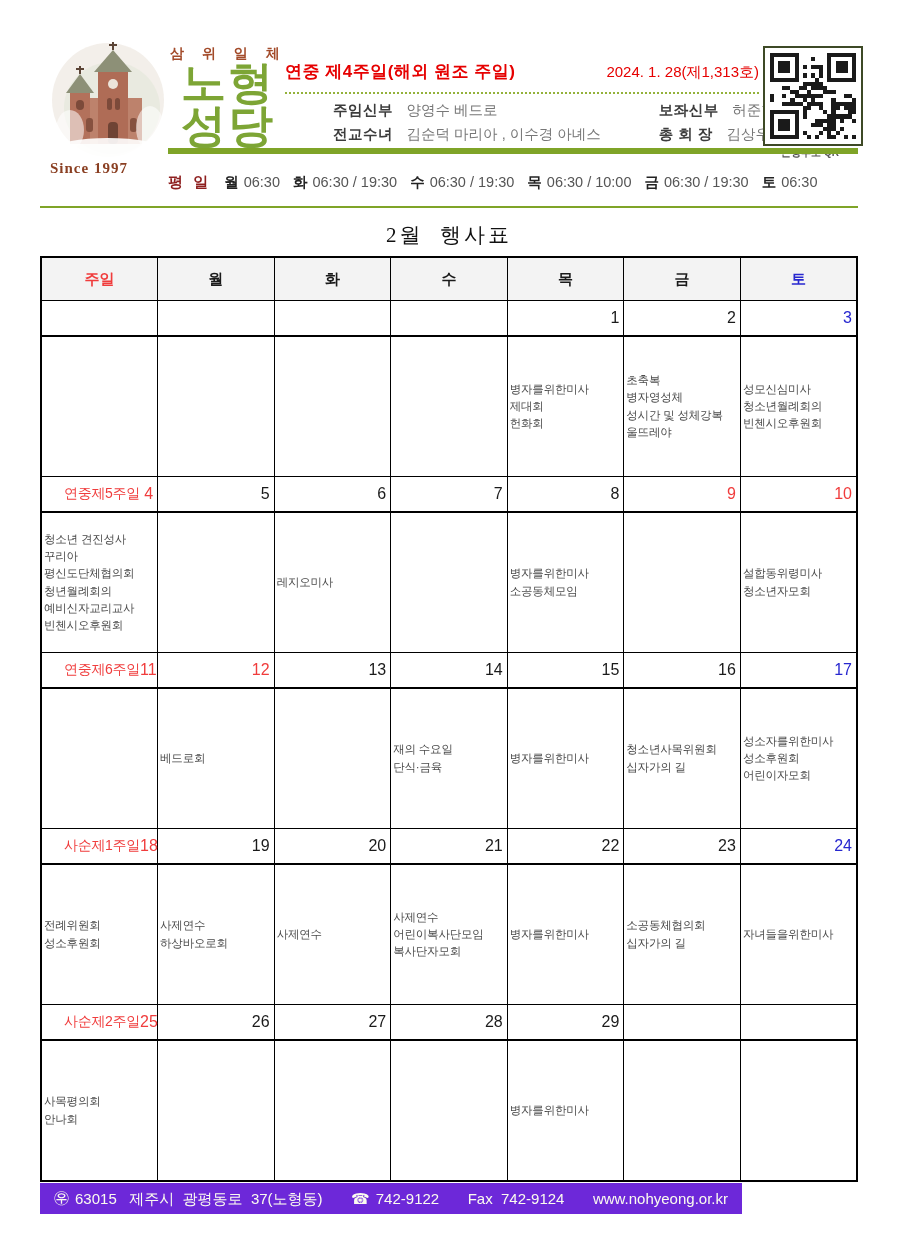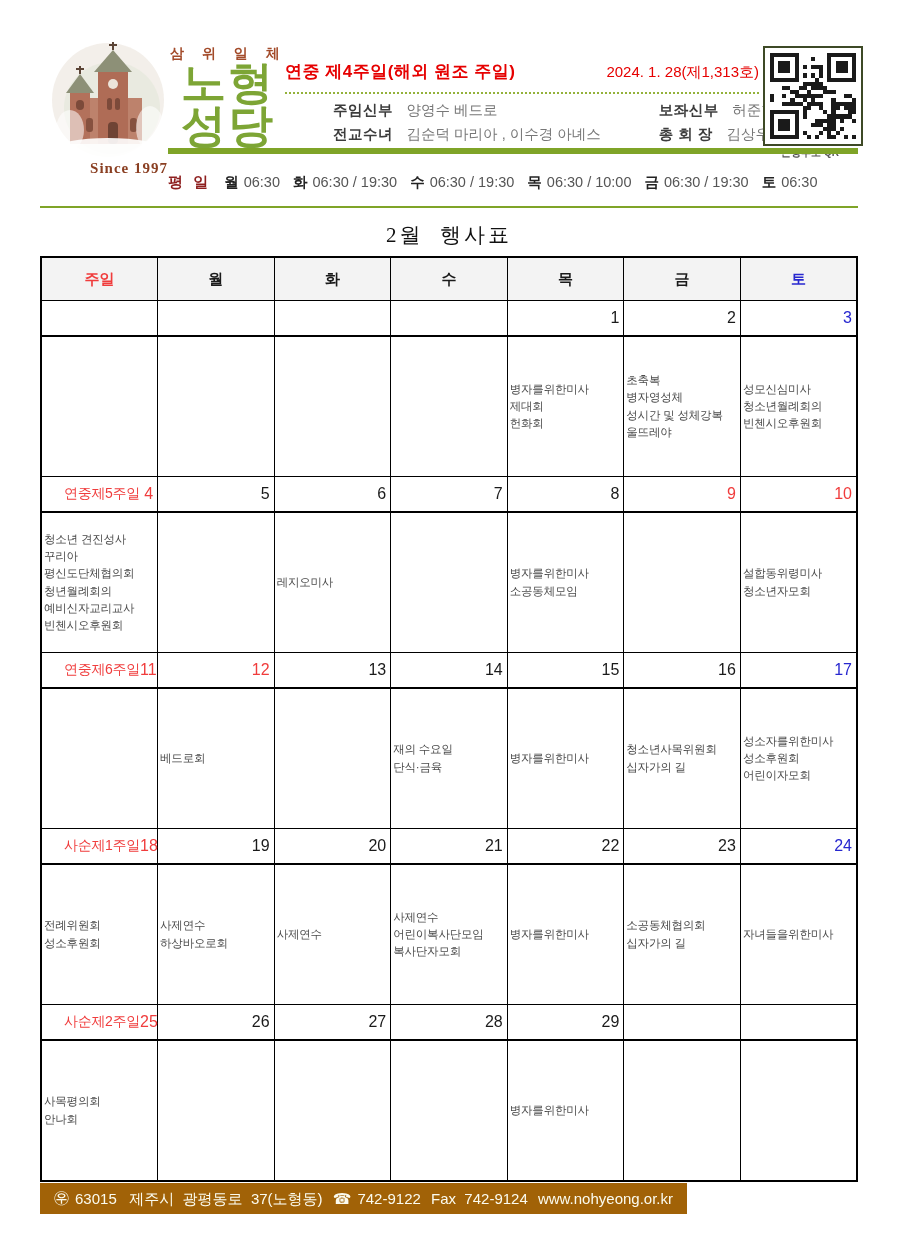--- a/index.html
+++ b/index.html
@@ -2,21 +2,21 @@
 <html><head>
 <meta charset="utf-8">
 <style>
   html,body{margin:0;padding:0;background:#ffffff;}
   body{width:898px;height:1252px;position:relative;font-family:"Liberation Sans",sans-serif;overflow:hidden;
        --green:#7fa428;--title-red:#e60000;--date-red:#f03c3c;--date-blue:#2727cf;--logo-green:#7da535;--logo-brown:#a34b2a;--maroon:#8e1f1f;}
   .abs{position:absolute;}
 
   
   .church-art{left:50px;top:40px;width:118px;height:120px;}
-  .since{left:50px;top:160px;width:118px;text-align:right;font-family:"Liberation Serif",serif;
+  .since{left:50px;top:160px;width:118px;text-align:left;font-family:"Liberation Serif",serif;
          font-weight:bold;font-size:15px;color:#8a3f22;letter-spacing:1px;}
   .tagline{left:170px;top:45px;width:116px;text-align:center;font-size:14px;font-weight:bold;
            color:var(--logo-brown);letter-spacing:7px;white-space:pre;}
   .logo-name{left:168px;top:61px;width:120px;text-align:center;color:var(--logo-green);
              font-weight:900;font-size:45px;line-height:43px;letter-spacing:2px;}
   .mast{left:285px;top:60px;width:474px;}
   .title-row{display:flex;justify-content:space-between;align-items:baseline;}
   .mast-title{color:var(--title-red);font-weight:bold;font-size:17px;letter-spacing:0.5px;white-space:pre;}
   .mast-issue{color:var(--title-red);font-size:15px;white-space:pre;}
   .dotted{margin-top:8px;border-bottom:2px dotted #94b23a;height:1px;}
@@ -49,21 +49,21 @@
   .date-cell-inner{display:flex;align-items:center;height:100%;padding:0 4px 0 2px;}
   .wlabel{font-size:14px;font-weight:normal;margin-right:auto;letter-spacing:-0.3px;white-space:nowrap;margin-left:20px;}
   .dnum{margin-left:auto;font-size:16px;}
   .event-row td{height:139px;vertical-align:middle;}
   .evline{font-size:11.5px;color:#4a4a4a;line-height:1.5;padding-left:2px;letter-spacing:-0.2px;white-space:nowrap;}
   .c-red{color:var(--date-red);}
   .c-blue{color:var(--date-blue);}
   .c-black{color:#1a1a1a;}
 
   
-  .footer{left:40px;top:1183px;width:647px;height:31px;background:#a16207;color:#fbfbef;
+  .footer{left:40px;top:1183px;width:702px;height:31px;background:#6d28d9;color:#fbfbef;
           display:flex;align-items:center;justify-content:space-between;padding:0 14px;box-sizing:border-box;
           font-size:15px;white-space:pre;}
   .footer .icon{margin-right:6px;}
 </style>
 </head>
 <body style="--green: #7fa428; --title-red: #e60000; --date-red: #f03c3c; --date-blue: #2727cf; --logo-green: #7da535; --logo-brown: #a34b2a; --maroon: #8e1f1f;">
 
 <div class="abs church-art">
   <svg viewBox="0 0 118 120" width="118" height="120">
     <ellipse cx="58" cy="60" rx="56" ry="57" fill="#e9e2d8" opacity="0.55"></ellipse>

